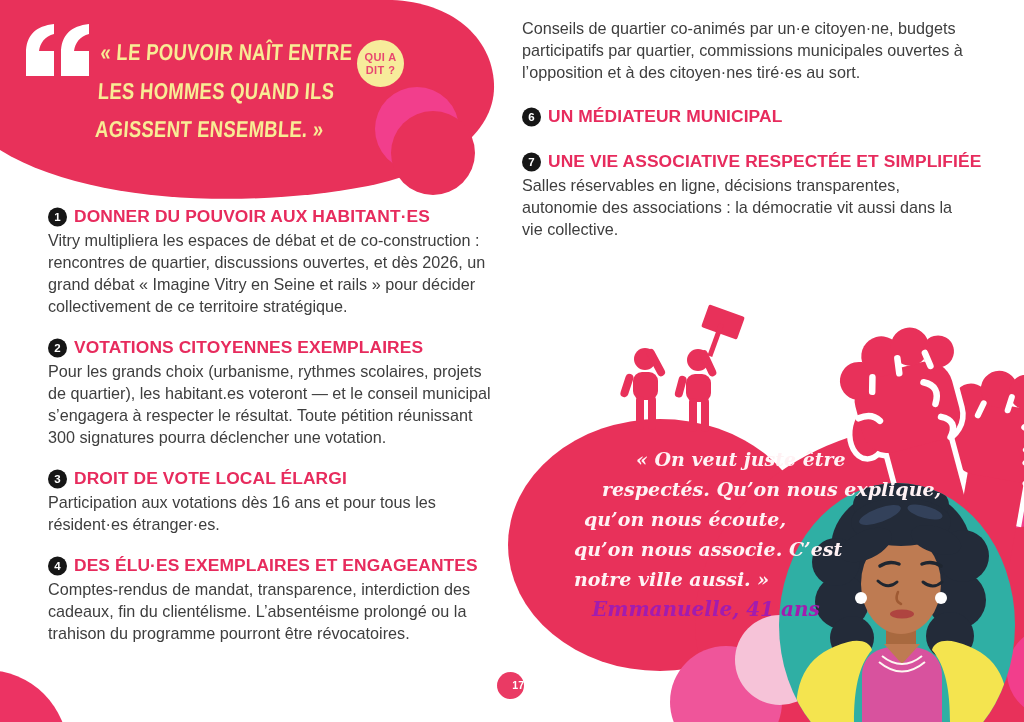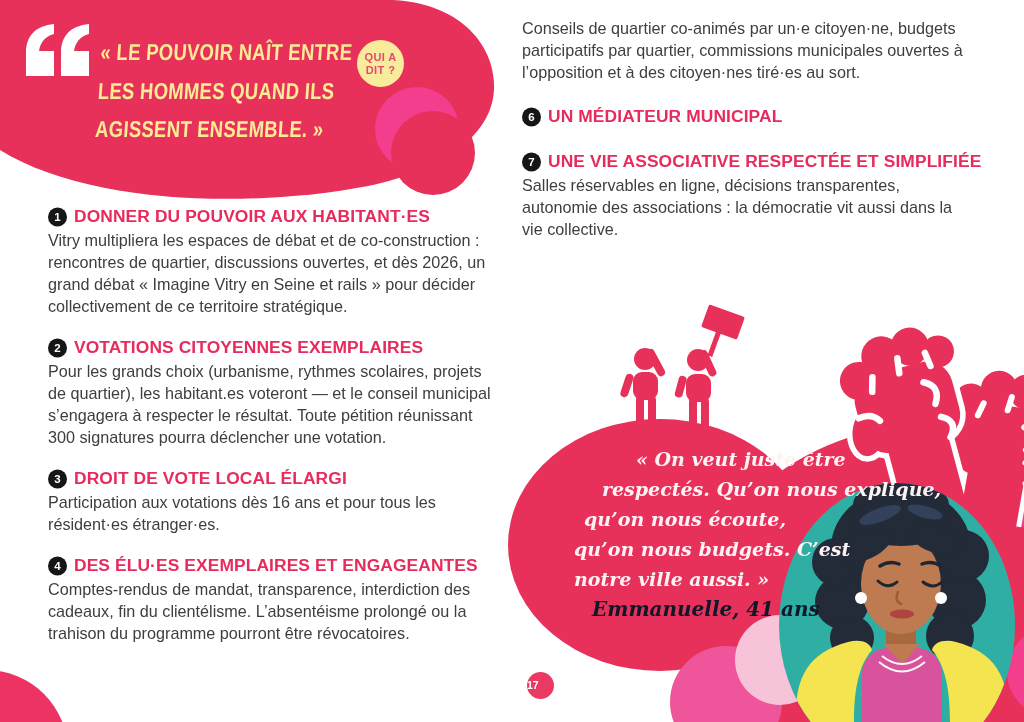--- a/index.html
+++ b/index.html
@@ -36,25 +36,25 @@
 
   
   .testimonial{left:524px;top:444px;width:310px;font-family:"DejaVu Serif",serif;
                font-style:italic;font-weight:700;color:#FFF2F4;font-size:19px;line-height:30px;
                white-space:nowrap;margin-left:48px;}
   .testimonial .ql:nth-child(1){padding-left:64px;}
   .testimonial .ql:nth-child(2){padding-left:30px;}
   .testimonial .ql:nth-child(3){padding-left:12px;}
   .testimonial .ql:nth-child(4){padding-left:2px;}
   .testimonial .ql:nth-child(5){padding-left:2px;}
-  .testimonial .author{padding-left:20px;color:#0f172a;font-size:20px;margin-top:0;}
-
-  
-  .pagenum{left:527px;top:672px;width:27px;height:27px;border-radius:50%;background:#EA3A64;
-           color:#ffffff;font-size:10.5px;font-weight:700;text-align:left;line-height:27px;}
+  .testimonial .author{padding-left:20px;color:#a21caf;font-size:20px;margin-top:0;}
+
+  
+  .pagenum{left:497px;top:672px;width:27px;height:27px;border-radius:50%;background:#EA3A64;
+           color:#ffffff;font-size:10.5px;font-weight:700;text-align:right;line-height:27px;}
 </style>
 </head>
 <body>
 
 <div class="page">
 
   <svg class="abs" style="left:0;top:0;" width="1024" height="722" viewBox="0 0 1024 722">
     <defs>
       <clipPath id="wclip">
           <ellipse cx="897" cy="625" rx="118" ry="142"></ellipse>
@@ -252,20 +252,20 @@
     <div class="sec">
       <h3><span class="num">7</span><span class="t1">UNE VIE ASSOCIATIVE RESPECTÉE ET SIMPLIFIÉE</span><span class="t2"></span></h3>
       <p>Salles réservables en ligne, décisions transparentes, autonomie des associations : la démocratie vit aussi dans la vie collective.</p>
     </div>
   </div>
 
   <div class="abs testimonial">
     <div class="ql">« On veut juste être</div>
     <div class="ql">respectés. Qu’on nous explique,</div>
     <div class="ql">qu’on nous écoute,</div>
-    <div class="ql">qu’on nous budgets. C’est</div>
+    <div class="ql">qu’on nous associe. C’est</div>
     <div class="ql">notre ville aussi. »</div>
     <div class="author">Emmanuelle, 41 ans</div>
   </div>
 
   <div class="abs pagenum">17</div>
 
 </div>
 
 </body></html>

